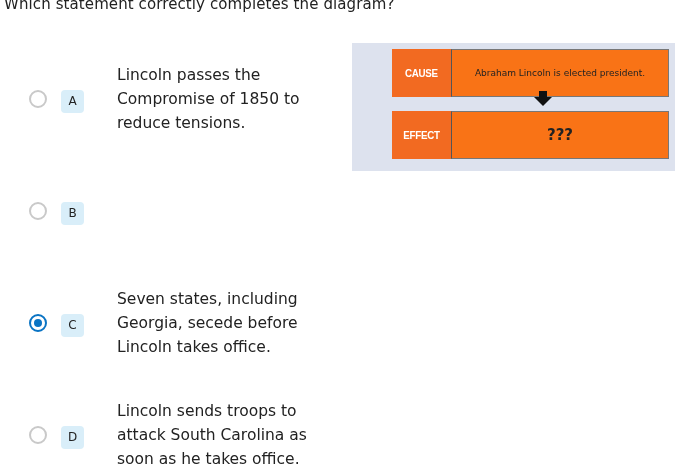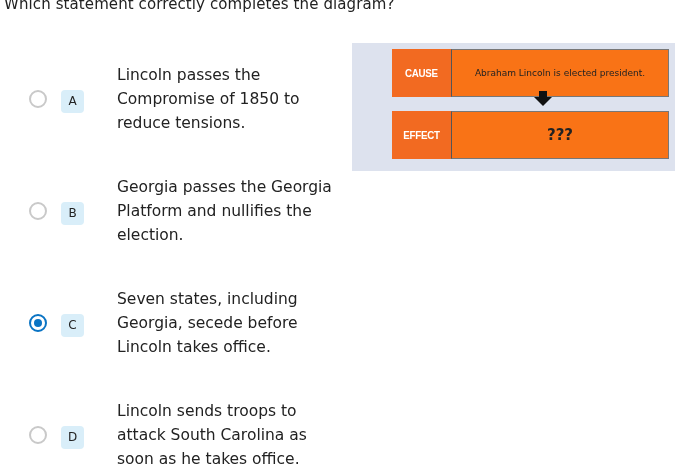--- a/index.html
+++ b/index.html
@@ -68,21 +68,20 @@
 
 <div class="option" style="top:63px;">
   <div class="radio" style="top:27px;"></div>
   <div class="letter" style="top:27px;">A</div>
   <div class="opt-text" style="top:0;">Lincoln passes the Compromise of 1850 to reduce tensions.</div>
 </div>
 
 <div class="option" style="top:175px;">
   <div class="radio" style="top:27px;"></div>
   <div class="letter" style="top:27px;">B</div>
-  <div class="opt-text" style="top:0;">Georgia passes the Georgia Platform and nullifies the election.</div>
 </div>
 
 <div class="option" style="top:287px;">
   <div class="radio checked" style="top:27px;"></div>
   <div class="letter" style="top:27px;">C</div>
   <div class="opt-text" style="top:0;">Seven states, including Georgia, secede before Lincoln takes office.</div>
 </div>
 
 <div class="option" style="top:399px;">
   <div class="radio" style="top:27px;"></div>

